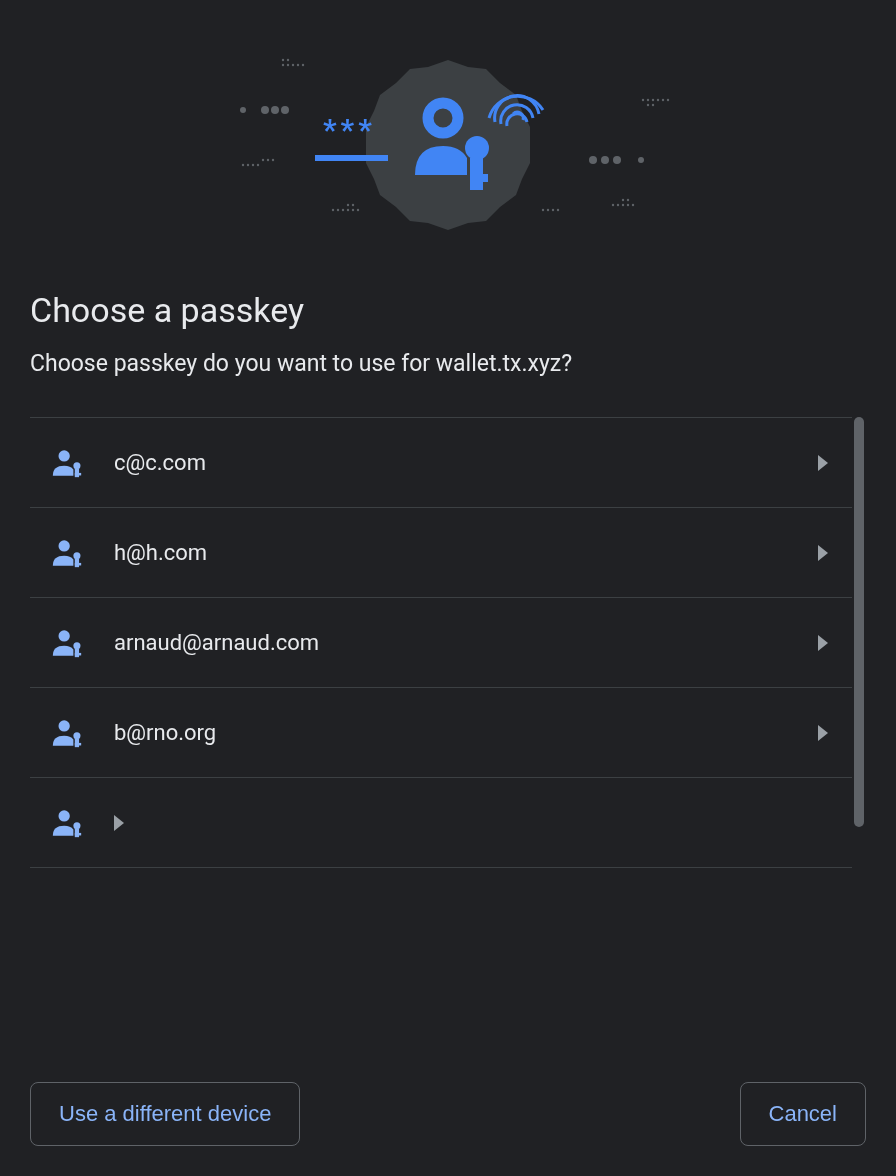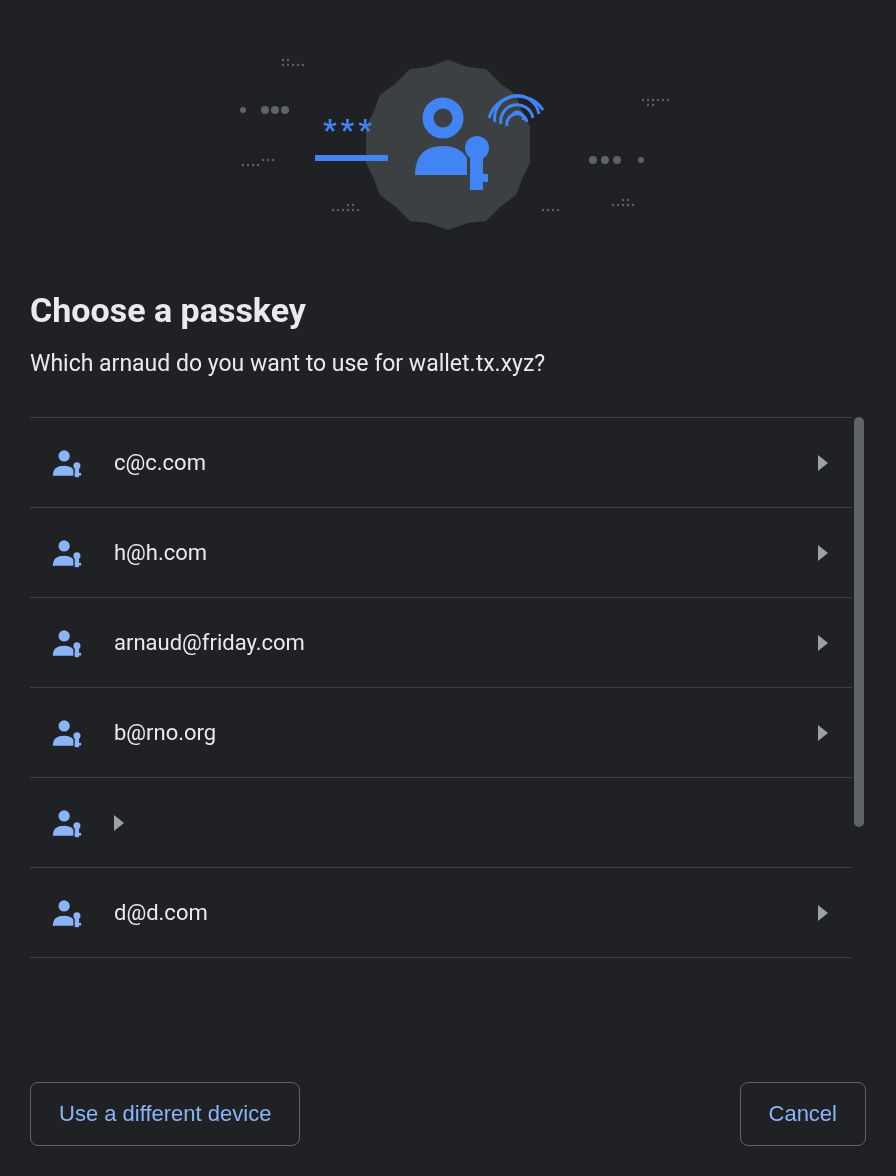--- a/index.html
+++ b/index.html
@@ -29,21 +29,21 @@
       justify-content: center;
       position: relative;
       margin-bottom: 30px;
     }
     .hero-svg {
       width: 550px;
       height: 200px;
     }
     .title {
       font-size: 34px;
-      font-weight: 700;
+      font-weight: 400;
       color: #e8eaed;
       margin-bottom: 20px;
     }
     .subtitle {
       font-size: 23px;
       font-weight: 400;
       color: #e8eaed;
       margin-bottom: 40px;
     }
     .passkey-list-container {
@@ -202,21 +202,21 @@
 
         <circle cx="370" cy="165" r="1.2"></circle>
           <circle cx="375" cy="165" r="1.2"></circle>
           <circle cx="380" cy="165" r="1.2"></circle>
           <circle cx="385" cy="165" r="1.2"></circle>
       </g>
     </svg>
   </div>
 
   <h1 class="title">Choose a passkey</h1>
-  <p class="subtitle">Which arnaud do you want to use for wallet.tx.xyz?</p>
+  <p class="subtitle">Choose passkey do you want to use for wallet.tx.xyz?</p>
 
   <div class="passkey-list-container">
     <div class="passkey-list" id="passkey-list">
         <div class="passkey-item">
     <span class="passkey-icon"><svg viewBox="0 0 24 24" width="34" height="34">
   <circle cx="10" cy="7" r="4" fill="#8ab4f8"></circle>
   <path d="M 2,21 Q 2,14 10,14 Q 14.5,14 16.5,16.5 L 16.5,21 Z" fill="#8ab4f8"></path>
   <circle cx="19" cy="14" r="2.5" fill="#8ab4f8"></circle>
   <rect x="17.5" y="16" width="3" height="6" fill="#8ab4f8"></rect>
   <rect x="17.5" y="19" width="4.5" height="1.8" fill="#8ab4f8"></rect>
@@ -236,21 +236,21 @@
     <span class="chevron-right"></span>
   </div>
         <div class="passkey-item">
     <span class="passkey-icon"><svg viewBox="0 0 24 24" width="34" height="34">
   <circle cx="10" cy="7" r="4" fill="#8ab4f8"></circle>
   <path d="M 2,21 Q 2,14 10,14 Q 14.5,14 16.5,16.5 L 16.5,21 Z" fill="#8ab4f8"></path>
   <circle cx="19" cy="14" r="2.5" fill="#8ab4f8"></circle>
   <rect x="17.5" y="16" width="3" height="6" fill="#8ab4f8"></rect>
   <rect x="17.5" y="19" width="4.5" height="1.8" fill="#8ab4f8"></rect>
 </svg></span>
-    <span class="passkey-email">arnaud@friday.com</span>
+    <span class="passkey-email">arnaud@arnaud.com</span>
     <span class="chevron-right"></span>
   </div>
         <div class="passkey-item">
     <span class="passkey-icon"><svg viewBox="0 0 24 24" width="34" height="34">
   <circle cx="10" cy="7" r="4" fill="#8ab4f8"></circle>
   <path d="M 2,21 Q 2,14 10,14 Q 14.5,14 16.5,16.5 L 16.5,21 Z" fill="#8ab4f8"></path>
   <circle cx="19" cy="14" r="2.5" fill="#8ab4f8"></circle>
   <rect x="17.5" y="16" width="3" height="6" fill="#8ab4f8"></rect>
   <rect x="17.5" y="19" width="4.5" height="1.8" fill="#8ab4f8"></rect>
 </svg></span>
@@ -258,31 +258,20 @@
     <span class="chevron-right"></span>
   </div>
         <div class="passkey-item">
     <span class="passkey-icon"><svg viewBox="0 0 24 24" width="34" height="34">
   <circle cx="10" cy="7" r="4" fill="#8ab4f8"></circle>
   <path d="M 2,21 Q 2,14 10,14 Q 14.5,14 16.5,16.5 L 16.5,21 Z" fill="#8ab4f8"></path>
   <circle cx="19" cy="14" r="2.5" fill="#8ab4f8"></circle>
   <rect x="17.5" y="16" width="3" height="6" fill="#8ab4f8"></rect>
   <rect x="17.5" y="19" width="4.5" height="1.8" fill="#8ab4f8"></rect>
 </svg></span>
-    <span class="chevron-right"></span>
-  </div>
-        <div class="passkey-item">
-    <span class="passkey-icon"><svg viewBox="0 0 24 24" width="34" height="34">
-  <circle cx="10" cy="7" r="4" fill="#8ab4f8"></circle>
-  <path d="M 2,21 Q 2,14 10,14 Q 14.5,14 16.5,16.5 L 16.5,21 Z" fill="#8ab4f8"></path>
-  <circle cx="19" cy="14" r="2.5" fill="#8ab4f8"></circle>
-  <rect x="17.5" y="16" width="3" height="6" fill="#8ab4f8"></rect>
-  <rect x="17.5" y="19" width="4.5" height="1.8" fill="#8ab4f8"></rect>
-</svg></span>
-    <span class="passkey-email">d@d.com</span>
     <span class="chevron-right"></span>
   </div>
       </div>
     <div class="scrollbar-track">
       <div class="scrollbar-thumb"></div>
     </div>
   </div>
 
   <div class="footer">
     <button class="btn">Use a different device</button>

